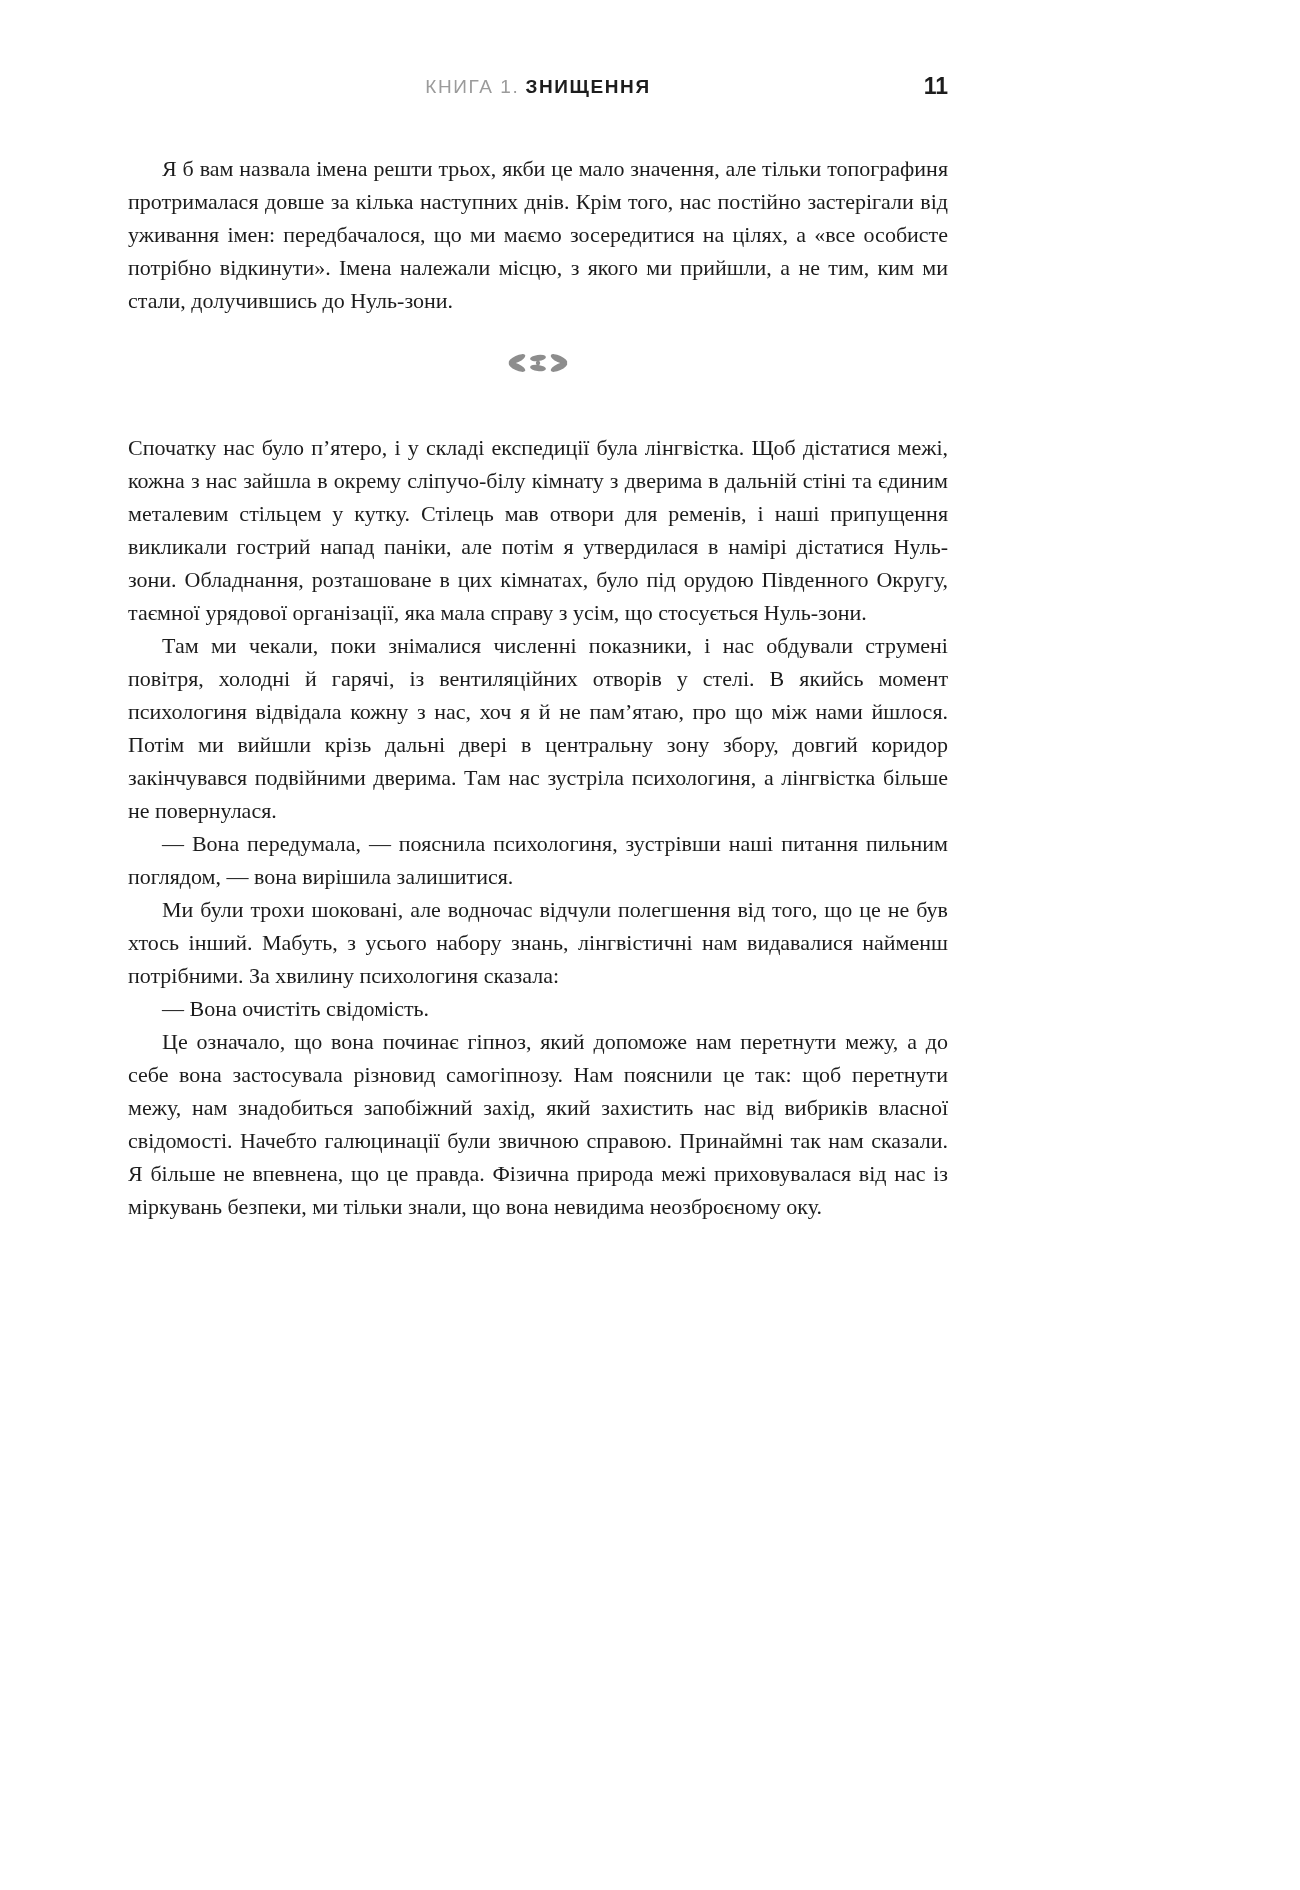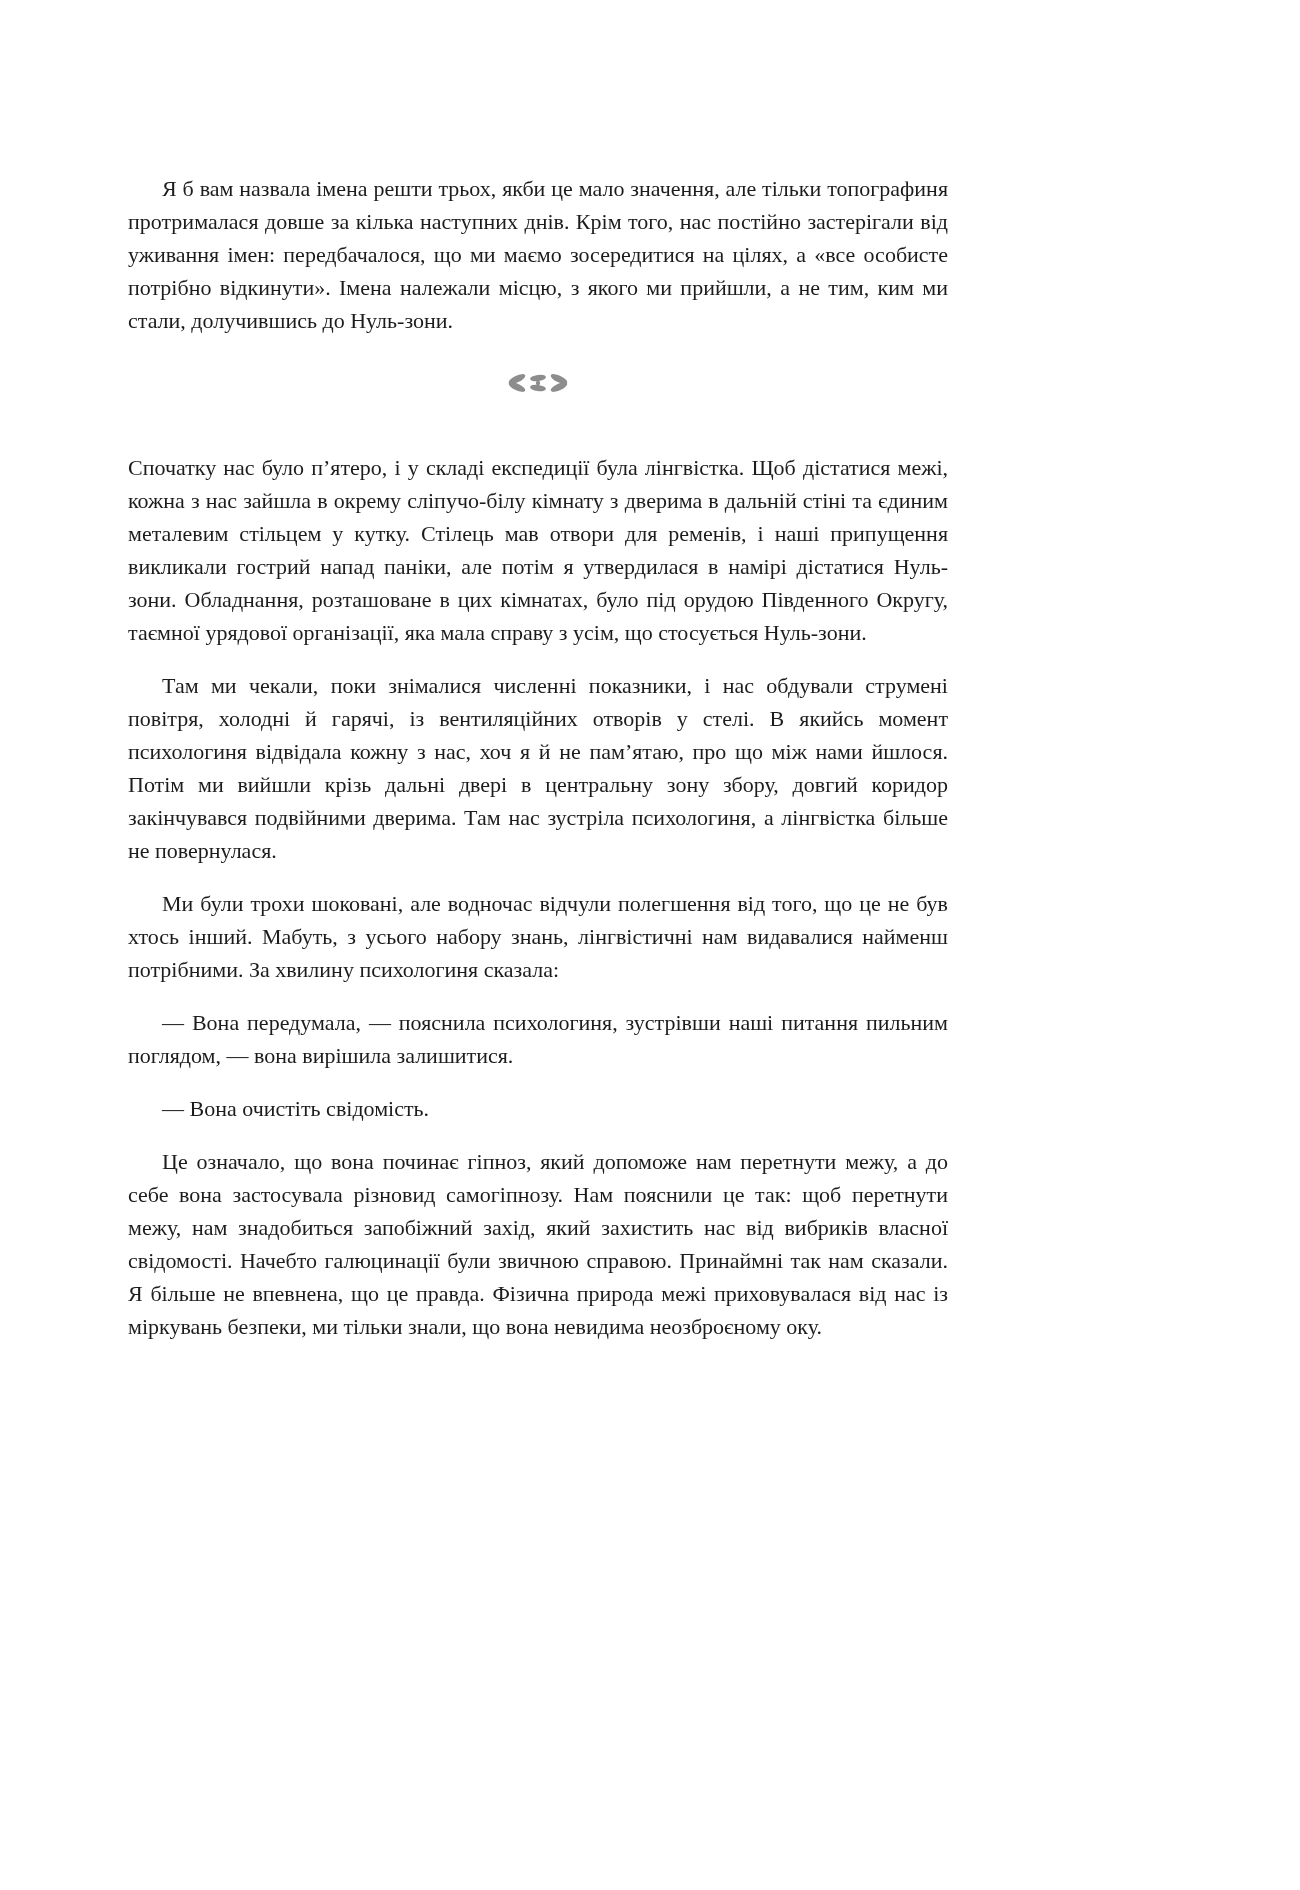--- a/index.html
+++ b/index.html
@@ -60,38 +60,43 @@
   }
   .para {
     margin: 0;
     font-size: 22px;
     line-height: 33px;
     text-align: justify;
     hyphens: none;
   }
   .para.indent {
     text-indent: 34px;
-    margin-top: 20px;
   }
   
   .ornament {
     margin: 34px 0 56px 0;
     text-align: center;
     line-height: 0;
   }
   .ornament svg {
     display: inline-block;
     vertical-align: middle;
   }
 </style>
 </head>
 <body>
 
 <div class="page">
 
+  <header class="running-header">
+    <div class="head-center">
+      <span class="book-label">КНИГА 1.</span><span class="chapter-title">ЗНИЩЕННЯ</span>
+    </div>
+    <span class="folio">11</span>
+  </header>
 
   <main class="text-block">
 
 
     <p class="para indent">Я б вам назвала імена решти трьох, якби це мало значення, але тільки топографиня протрималася довше за кілька наступних днів. Крім того, нас постійно застерігали від уживання імен: передбачалося, що ми маємо зосередитися на цілях, а «все особисте потрібно відкинути». Імена належали місцю, з якого ми прийшли, а не тим, ким ми стали, долучившись до Нуль-зони.</p>
 
     <div class="ornament">
       <svg width="66" height="24" viewBox="0 0 66 24" aria-hidden="true">
         <g fill="#8d8d8d">
           <ellipse cx="12" cy="8" rx="9" ry="3.4" transform="rotate(-25 12 8)"></ellipse>
@@ -102,22 +107,22 @@
           <ellipse cx="54" cy="16" rx="9" ry="3.4" transform="rotate(-25 54 16)"></ellipse>
           <circle cx="33" cy="12" r="2.2"></circle>
         </g>
       </svg>
     </div>
 
     <p class="para">Спочатку нас було п’ятеро, і у складі експедиції була лінгвістка. Щоб дістатися межі, кожна з нас зайшла в окрему сліпучо-білу кімнату з дверима в дальній стіні та єдиним металевим стільцем у кутку. Стілець мав отвори для ременів, і наші припущення викликали гострий напад паніки, але потім я утвердилася в намірі дістатися Нуль-зони. Обладнання, розташоване в цих кімнатах, було під орудою Південного Округу, таємної урядової організації, яка мала справу з усім, що стосується Нуль-зони.</p>
 
     <p class="para indent">Там ми чекали, поки знімалися численні показники, і нас обдували струмені повітря, холодні й гарячі, із вентиляційних отворів у стелі. В якийсь момент психологиня відвідала кожну з нас, хоч я й не пам’ятаю, про що між нами йшлося. Потім ми вийшли крізь дальні двері в центральну зону збору, довгий коридор закінчувався подвійними дверима. Там нас зустріла психологиня, а лінгвістка більше не повернулася.</p>
 
+    <p class="para indent">— Вона передумала, — пояснила психологиня, зустрівши наші питання пильним поглядом, — вона вирішила залишитися.</p>
+
     <p class="para indent">Ми були трохи шоковані, але водночас відчули полегшення від того, що це не був хтось інший. Мабуть, з усього набору знань, лінгвістичні нам видавалися найменш потрібними. За хвилину психологиня сказала:</p>
-
-    <p class="para indent">— Вона передумала, — пояснила психологиня, зустрівши наші питання пильним поглядом, — вона вирішила залишитися.</p>
 
     <p class="para indent">— Вона очистіть свідомість.</p>
 
     <p class="para indent">Це означало, що вона починає гіпноз, який допоможе нам перетнути межу, а до себе вона застосувала різновид самогіпнозу. Нам пояснили це так: щоб перетнути межу, нам знадобиться запобіжний захід, який захистить нас від вибриків власної свідомості. Начебто галюцинації були звичною справою. Принаймні так нам сказали. Я більше не впевнена, що це правда. Фізична природа межі приховувалася від нас із міркувань безпеки, ми тільки знали, що вона невидима неозброєному оку.</p>
 
   </main>
 </div>
 
 </body></html>

